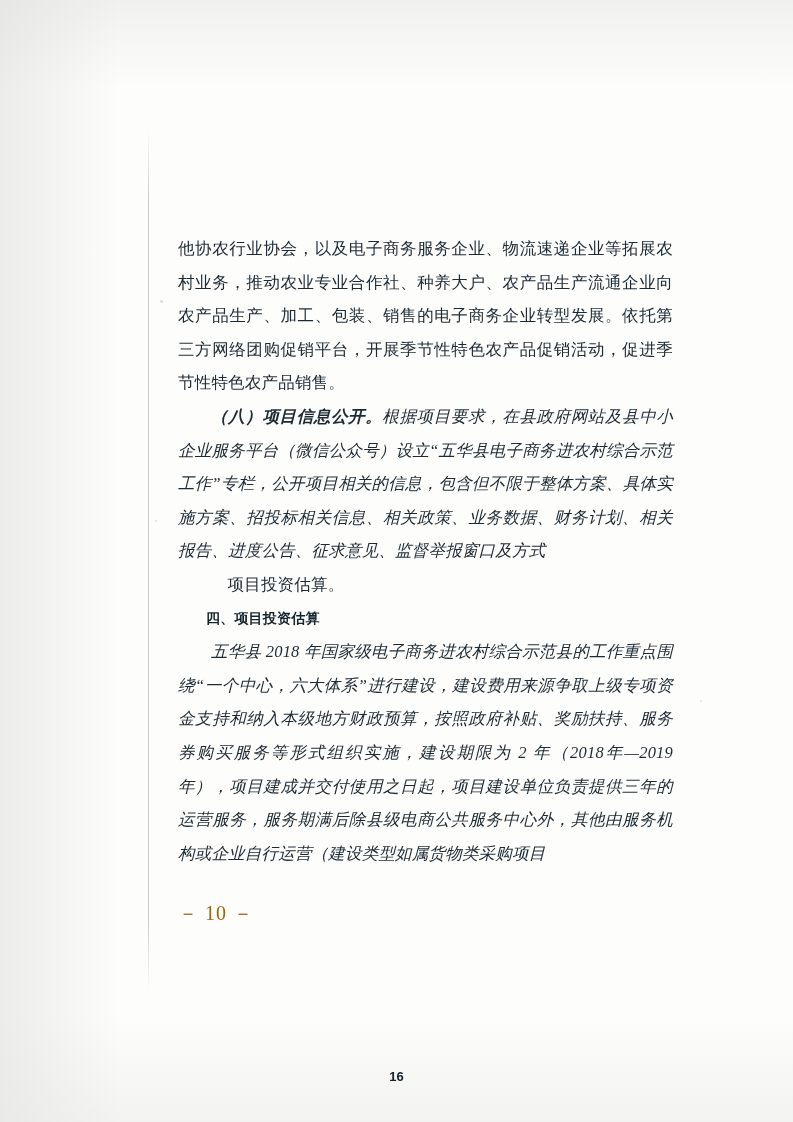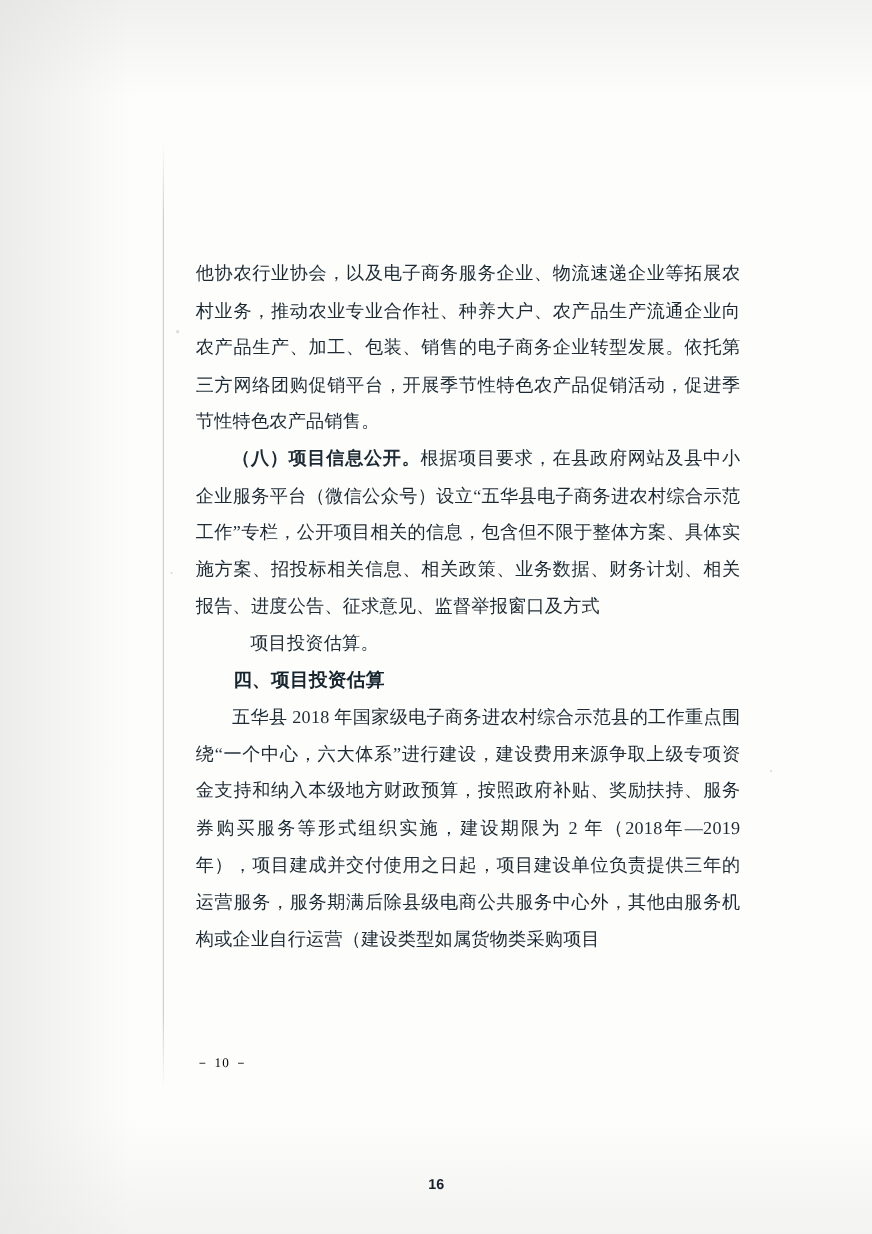--- a/index.html
+++ b/index.html
@@ -64,39 +64,39 @@
   p {
     margin: 0 0 0 0;
     font-size: 16.5px;
     line-height: 33.6px;
     color: #1d2a33;
     text-align: justify;
     text-justify: inter-ideograph;
     letter-spacing: 0.2px;
   }
 
-  .indent2 { text-indent: 2em; }
+  .indent2 { text-indent: 2em; font-style: italic; }
   .indent3 { text-indent: 3em; }
 
   .heading {
     font-weight: bold;
     text-indent: 2em;
-    font-size: 17px;
+    font-size: 14px;
     line-height: 33.6px;
     color: #16242d;
   }
 
   .b { font-weight: bold; }
 
   .page-num-footer {
     position: absolute;
     left: 178px;
-    top: 958px;
-    font-size: 12px;
-    color: #000000;
+    top: 900px;
+    font-size: 20px;
+    color: #a16207;
     letter-spacing: 1px;
   }
 
   .sheet-num {
     position: absolute;
     left: 0;
     right: 0;
     top: 1025px;
     text-align: center;
     font-size: 13px;

